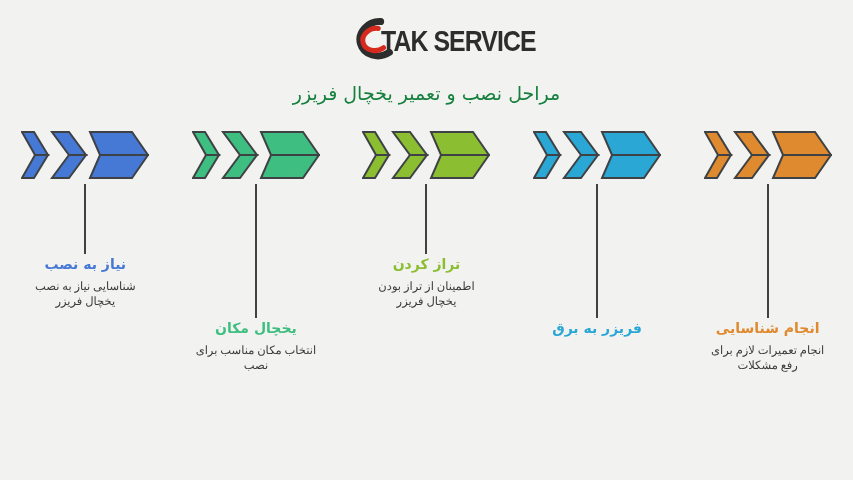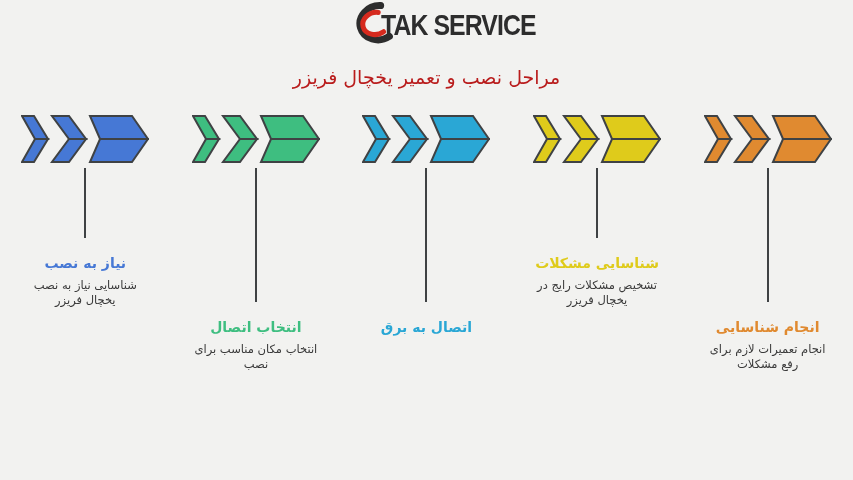--- a/index.html
+++ b/index.html
@@ -2,47 +2,47 @@
 <html lang="fa"><head>
 <meta charset="utf-8">
 <style>
   html,body { margin:0; padding:0; }
   body { background:#e8e8e8; font-family:"DejaVu Sans", sans-serif; }
   .page {
     position:relative; width:853px; height:480px; overflow:hidden;
     background:#F2F2F0; margin:0 auto;
   }
   
-  .logo { display:flex; justify-content:center; align-items:center; height:50px;margin-left:41px; }
+  .logo { display:flex; justify-content:center; align-items:center; padding-top:16px; height:50px;margin-left:41px; }
   .logo-icon { flex:0 0 auto; }
   .logo-text {
     font-family:"Liberation Sans", sans-serif; font-weight:bold; font-size:27px;
     letter-spacing:-1px; color:#2D2D2D; margin-left:-13px;
     transform:scale(0.92,1.08); transform-origin:left center; white-space:nowrap;
   }
   
   .title {
-    text-align:center; margin-top:16px; font-size:19px; color:#b91c1c;
+    text-align:center; margin-top:16px; font-size:19px; color:#15803d;
     direction:rtl;
   }
   
   .steps { display:flex; margin-top:26px; }
   .step { flex:1 1 0; display:flex; flex-direction:column; align-items:center; min-width:0; }
   .chevrons { width:128px; height:50px; display:block; color:var(--c,#888); }
   .chevrons polygon { fill:currentColor; stroke:#3F4244; stroke-width:2; stroke-linejoin:miter; }
   .connector { width:2px; background:#3F4244; margin-top:4px; }
   .connector.upper { height:70px; }
   .connector.lower { height:134px; }
   .step-label {
-    margin-top:17px; font-weight:bold; font-size:14px; color:var(--c,#333);
+    margin-top:2px; font-weight:bold; font-size:14px; color:var(--c,#333);
     white-space:nowrap; direction:rtl;
   }
   .step-desc {
     margin-top:7px; font-size:11.5px; color:#3A3A3A; width:124px;
-    text-align:center; line-height:1.34; direction:rtl;
+    text-align:center; line-height:1.34; direction:rtl;font-family:Liberation Serif, serif;
   }
 </style>
 </head>
 <body>
 
 <div class="page">
 
   <div class="logo">
     <svg class="logo-icon" width="50" height="48" viewBox="0 0 50 48" aria-hidden="true">
       <g transform="rotate(-14 25 24)">
@@ -73,51 +73,51 @@
     <div class="step" style="--c: #3EBE80;">
       <svg class="chevrons" viewBox="0 0 128 50" aria-hidden="true">
         <polygon points="1,2 13,2 27,25 14,25"></polygon>
         <polygon points="14,25 27,25 13,48 1,48"></polygon>
         <polygon points="31,2 48,2 65,25 48,25"></polygon>
         <polygon points="48,25 65,25 48,48 31,48"></polygon>
         <polygon points="69,2 111,2 127,25 79,25"></polygon>
         <polygon points="79,25 127,25 111,48 69,48"></polygon>
       </svg>
       <div class="connector lower"></div>
-      <div class="step-label">انتخاب اتصال</div>
+      <div class="step-label">یخچال مکان</div>
       <div class="step-desc">انتخاب مکان مناسب برای نصب</div>
     </div>
 
+    <div class="step" style="--c: #8CBE32;">
+      <svg class="chevrons" viewBox="0 0 128 50" aria-hidden="true">
+        <polygon points="1,2 13,2 27,25 14,25"></polygon>
+        <polygon points="14,25 27,25 13,48 1,48"></polygon>
+        <polygon points="31,2 48,2 65,25 48,25"></polygon>
+        <polygon points="48,25 65,25 48,48 31,48"></polygon>
+        <polygon points="69,2 111,2 127,25 79,25"></polygon>
+        <polygon points="79,25 127,25 111,48 69,48"></polygon>
+      </svg>
+      <div class="connector upper"></div>
+      <div class="step-label">تراز کردن</div>
+      <div class="step-desc">اطمینان از تراز بودن یخچال فریزر</div>
+    </div>
 
     <div class="step" style="--c: #2AA7D5;">
       <svg class="chevrons" viewBox="0 0 128 50" aria-hidden="true">
         <polygon points="1,2 13,2 27,25 14,25"></polygon>
         <polygon points="14,25 27,25 13,48 1,48"></polygon>
         <polygon points="31,2 48,2 65,25 48,25"></polygon>
         <polygon points="48,25 65,25 48,48 31,48"></polygon>
         <polygon points="69,2 111,2 127,25 79,25"></polygon>
         <polygon points="79,25 127,25 111,48 69,48"></polygon>
       </svg>
       <div class="connector lower"></div>
-      <div class="step-label">اتصال به برق</div>
+      <div class="step-label">فریزر به برق</div>
     </div>
 
-    <div class="step" style="--c: #DFCB1B;">
-      <svg class="chevrons" viewBox="0 0 128 50" aria-hidden="true">
-        <polygon points="1,2 13,2 27,25 14,25"></polygon>
-        <polygon points="14,25 27,25 13,48 1,48"></polygon>
-        <polygon points="31,2 48,2 65,25 48,25"></polygon>
-        <polygon points="48,25 65,25 48,48 31,48"></polygon>
-        <polygon points="69,2 111,2 127,25 79,25"></polygon>
-        <polygon points="79,25 127,25 111,48 69,48"></polygon>
-      </svg>
-      <div class="connector upper"></div>
-      <div class="step-label">شناسایی مشکلات</div>
-      <div class="step-desc">تشخیص مشکلات رایج در یخچال فریزر</div>
-    </div>
 
     <div class="step" style="--c: #E08A30;">
       <svg class="chevrons" viewBox="0 0 128 50" aria-hidden="true">
         <polygon points="1,2 13,2 27,25 14,25"></polygon>
         <polygon points="14,25 27,25 13,48 1,48"></polygon>
         <polygon points="31,2 48,2 65,25 48,25"></polygon>
         <polygon points="48,25 65,25 48,48 31,48"></polygon>
         <polygon points="69,2 111,2 127,25 79,25"></polygon>
         <polygon points="79,25 127,25 111,48 69,48"></polygon>
       </svg>

